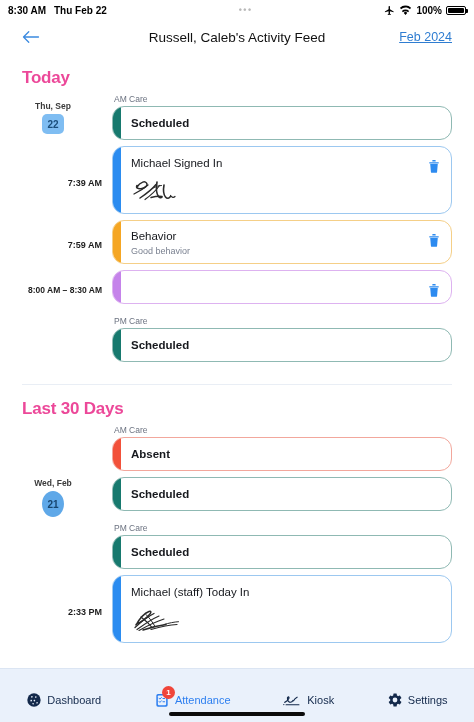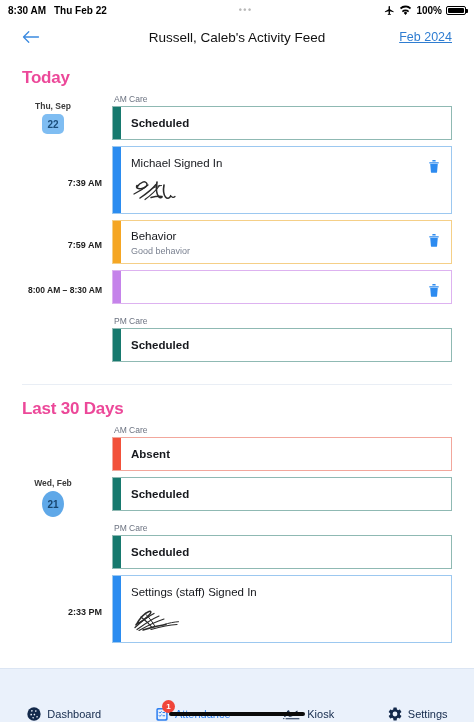--- a/index.html
+++ b/index.html
@@ -122,21 +122,21 @@
   .caption {
     font-size: 8.5px; color: #6b7280;
     padding: 6px 0 2px 2px;
   }
   .card {
     position: relative;
     display: flex;
     align-items: center;
     background: #ffffff;
     border: 1px solid #cfd8e3;
-    border-radius: 0;
+    border-radius: 12px;
     min-height: 34px;
     margin-bottom: 6px;
     overflow: hidden;
   }
   .accent {
     position: absolute;
     left: 0; top: 0; bottom: 0;
     width: 8px;
   }
   .card-body {
@@ -170,21 +170,21 @@
   .card.tall { min-height: 60px; align-items: flex-start; }
   .card.tall .card-body { padding-top: 8px; }
 
   
   .tabbar {
     position: absolute; left: 0; right: 0; bottom: 0;
     height: 54px;
     background: #eaf1fb;
     border-top: 1px solid #dbe5f3;
     display: flex;
-    align-items: flex-end;
+    align-items: center;
     justify-content: space-around;
     padding-top: 9px;
   }
   .tab {
     display: flex; align-items: center; gap: 5px;
     cursor: pointer;
     position: relative;
   }
   .tab-label { font-size: 11px; color: #13294b; }
   .tab.active .tab-label { color: #2d7ff0; }
@@ -385,21 +385,21 @@
           </div>
         </div>
         <div class="row">
           <div class="gutter">
             <div class="gutter-time">2:33 PM</div>
           </div>
           <div class="cardwrap">
             <div class="card c-blue tall">
               <span class="accent"></span>
               <div class="card-body">
-                <div class="card-title">Settings (staff) Signed In</div>
+                <div class="card-title">Michael (staff) Today In</div>
                 <div class="sig">
                   <svg width="105" height="32" viewBox="0 0 105 32">
                     <g fill="none" stroke="#2a2a2a" stroke-linecap="round" stroke-linejoin="round">
                       <path d="M5 22c4-7 9-12 13-13.5 2-.7 2.5.8 1 2.5C16 14.5 10 19 5 21.5" stroke-width="1.5"></path>
                       <path d="M4 24.5c6-5.5 13-11 19-14" stroke-width="1.3"></path>
                       <path d="M6 26.5c7-5 15-10.5 22-13.5" stroke-width="1.2"></path>
                       <path d="M8 27.5c8-4.5 17-9 25-11.5" stroke-width="1.1"></path>
                       <path d="M12 27c7.5-2.5 15.5-4.5 23-5.5" stroke-width="1.4"></path>
                       <path d="M20 26.5c9-2.5 18-4.5 26-5" stroke-width="1.2"></path>
                       <path d="M33 21.5c5-1.5 10-2.5 14.5-2.8" stroke-width="1"></path>

